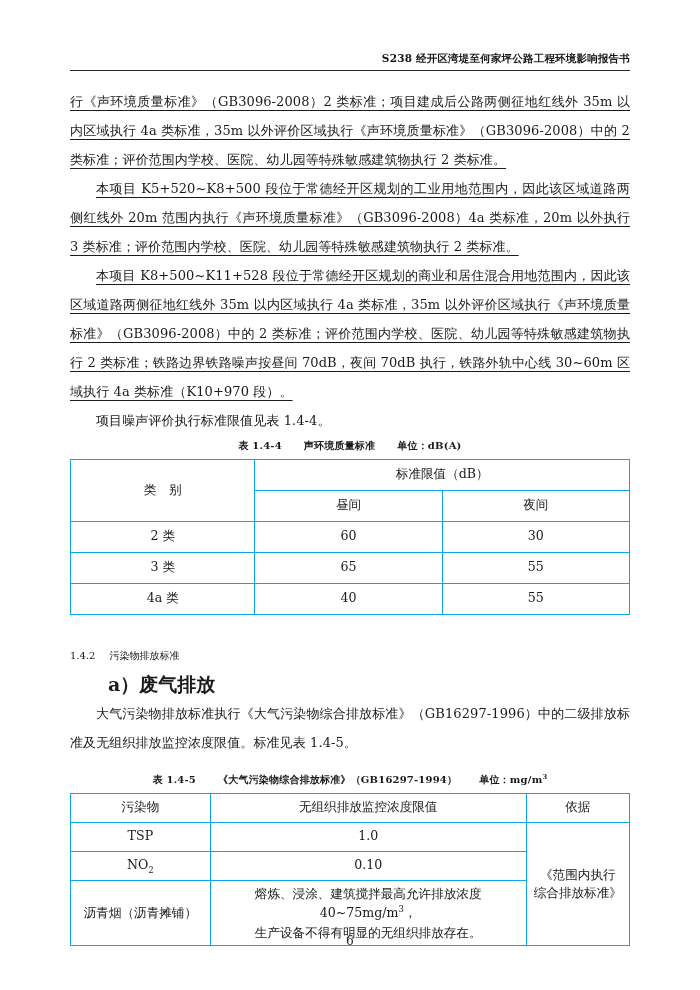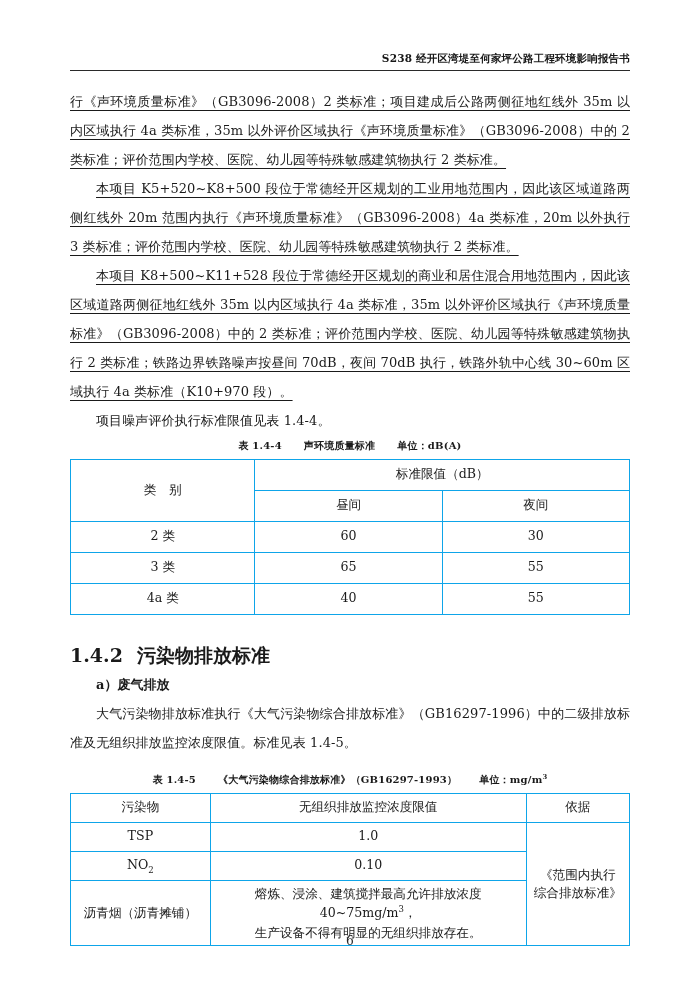--- a/index.html
+++ b/index.html
@@ -55,30 +55,30 @@
   }
   .para.indent {
     text-indent: 2em;
   }
   .para.plain {
     text-decoration: none;
   }
 
   
   .section-head {
-    font-size: 19px;
+    font-size: 10px;
     line-height: 29px;
     margin: 0;
-    font-weight: 700;
+    font-weight: 400;
   }
   .section-head .num {
     margin-right: 14px;
   }
   .sub-head {
-    font-size: 13px;
+    font-size: 19px;
     line-height: 29px;
     margin: 0;
     text-indent: 2em;
     font-weight: 700;
   }
 
   
   .table-caption {
     font-size: 10px;
     text-align: center;
@@ -185,21 +185,21 @@
 
   <p class="section-head">
     <span class="num">1.4.2</span><span>污染物排放标准</span>
   </p>
   <p class="sub-head">a）废气排放</p>
   <p class="para plain indent">大气污染物排放标准执行《大气污染物综合排放标准》（GB16297-1996）中的二级排放标准及无组织排放监控浓度限值。标准见表 1.4-5。</p>
 
   <div class="spacer-sm"></div>
 
   <div class="table-caption">
-    <span>表 1.4-5</span><span class="cap-gap-wide"></span><span>《大气污染物综合排放标准》（GB16297-1993）</span><span class="cap-gap-wide"></span><span><span>单位：mg/m</span><sup>3</sup></span>
+    <span>表 1.4-5</span><span class="cap-gap-wide"></span><span>《大气污染物综合排放标准》（GB16297-1994）</span><span class="cap-gap-wide"></span><span><span>单位：mg/m</span><sup>3</sup></span>
   </div>
 
   <table class="doc-table t2">
     <colgroup>
       <col style="width:25%">
       <col style="width:56.5%">
       <col style="width:18.5%">
     </colgroup>
     <tbody>
       <tr>

